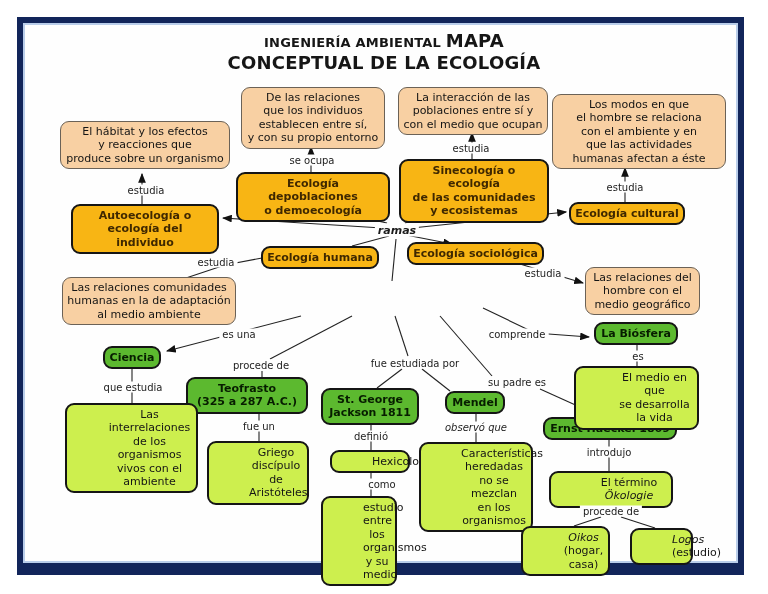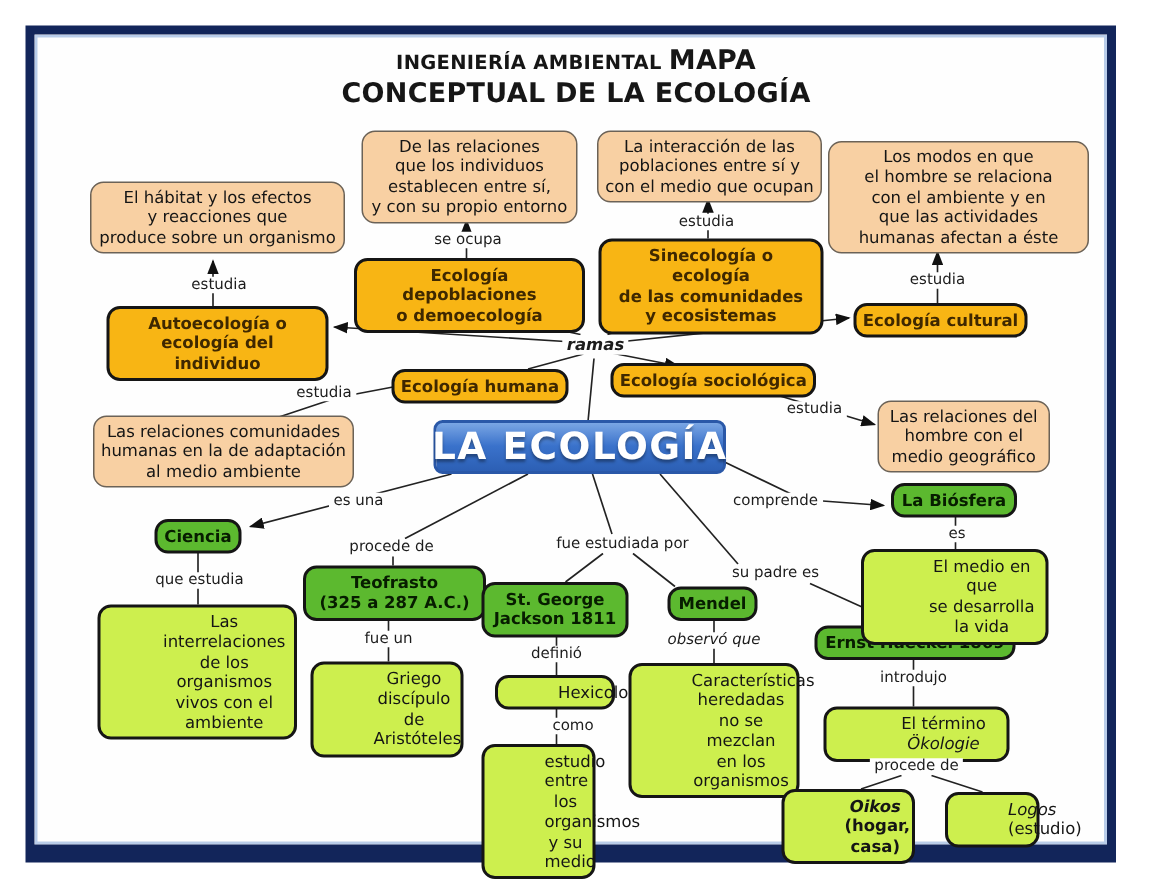--- a/index.html
+++ b/index.html
@@ -139,25 +139,24 @@
 ecología del individuo</div>
   <div class="box orange" style="left:236px;top:172px;width:154px;">Ecología depoblaciones
 o demoecología</div>
   <div class="box orange" style="left:399px;top:159px;width:150px;">Sinecología o ecología
 de las comunidades
 y ecosistemas</div>
   <div class="box orange" style="left:569px;top:202px;width:116px;">Ecología cultural</div>
   <div class="box orange" style="left:261px;top:246px;width:118px;">Ecología humana</div>
   <div class="box orange" style="left:407px;top:242px;width:137px;">Ecología sociológica</div>
 
-  <div class="box blue" style="left:289px;top:280px;width:195px;height:36px;">LA ECOLOGÍA</div>
 
   <div class="box green" style="left:594px;top:322px;width:84px;">La Biósfera</div>
   <div class="box green" style="left:103px;top:346px;width:58px;">Ciencia</div>
-  <div class="box green" style="left:202px;top:377px;width:122px;">Teofrasto
+  <div class="box green" style="left:186px;top:377px;width:122px;">Teofrasto
 (325 a 287 A.C.)</div>
   <div class="box green" style="left:321px;top:388px;width:98px;">St. George
 Jackson 1811</div>
   <div class="box green" style="left:445px;top:391px;width:60px;">Mendel</div>
   <div class="box green" style="left:543px;top:417px;width:134px;">Ernst Haeckel 1869</div>
 
   <div class="box lgreen" style="left:574px;top:366px;width:125px;">El medio en que
 se desarrolla la vida</div>
   <div class="box lgreen" style="left:65px;top:403px;width:133px;">Las interrelaciones
 de los organismos
@@ -166,21 +165,21 @@
 de Aristóteles</div>
   <div class="box lgreen" style="left:330px;top:450px;width:80px;">Hexicologia</div>
   <div class="box lgreen" style="left:321px;top:496px;width:76px;">estudio entre
 los organismos
 y su medio</div>
   <div class="box lgreen" style="left:419px;top:442px;width:114px;">Características
 heredadas
 no se mezclan
 en los organismos</div>
   <div class="box lgreen" style="left:549px;top:471px;width:124px;"><span>El término</span> <span class="it">Ökologie</span></div>
-  <div class="box lgreen" style="left:521px;top:526px;width:89px;font-weight:bold;"><span class="it blk">Oikos</span><span class="blk">(hogar, casa)</span></div>
+  <div class="box lgreen" style="left:521px;top:526px;width:89px;"><span class="it blk">Oikos</span><span class="blk">(hogar, casa)</span></div>
   <div class="box lgreen" style="left:630px;top:528px;width:63px;"><span class="it blk">Logos</span><span class="blk">(estudio)</span></div>
 
   <span class="lbl" style="left:146px;top:190px;">estudia</span>
   <span class="lbl" style="left:312px;top:160px;">se ocupa</span>
   <span class="lbl" style="left:471px;top:148px;">estudia</span>
   <span class="lbl" style="left:625px;top:187px;">estudia</span>
   <span class="lbl ramas" style="left:397px;top:230px;">ramas</span>
   <span class="lbl" style="left:216px;top:262px;">estudia</span>
   <span class="lbl" style="left:543px;top:273px;">estudia</span>
   <span class="lbl" style="left:239px;top:334px;">es una</span>

